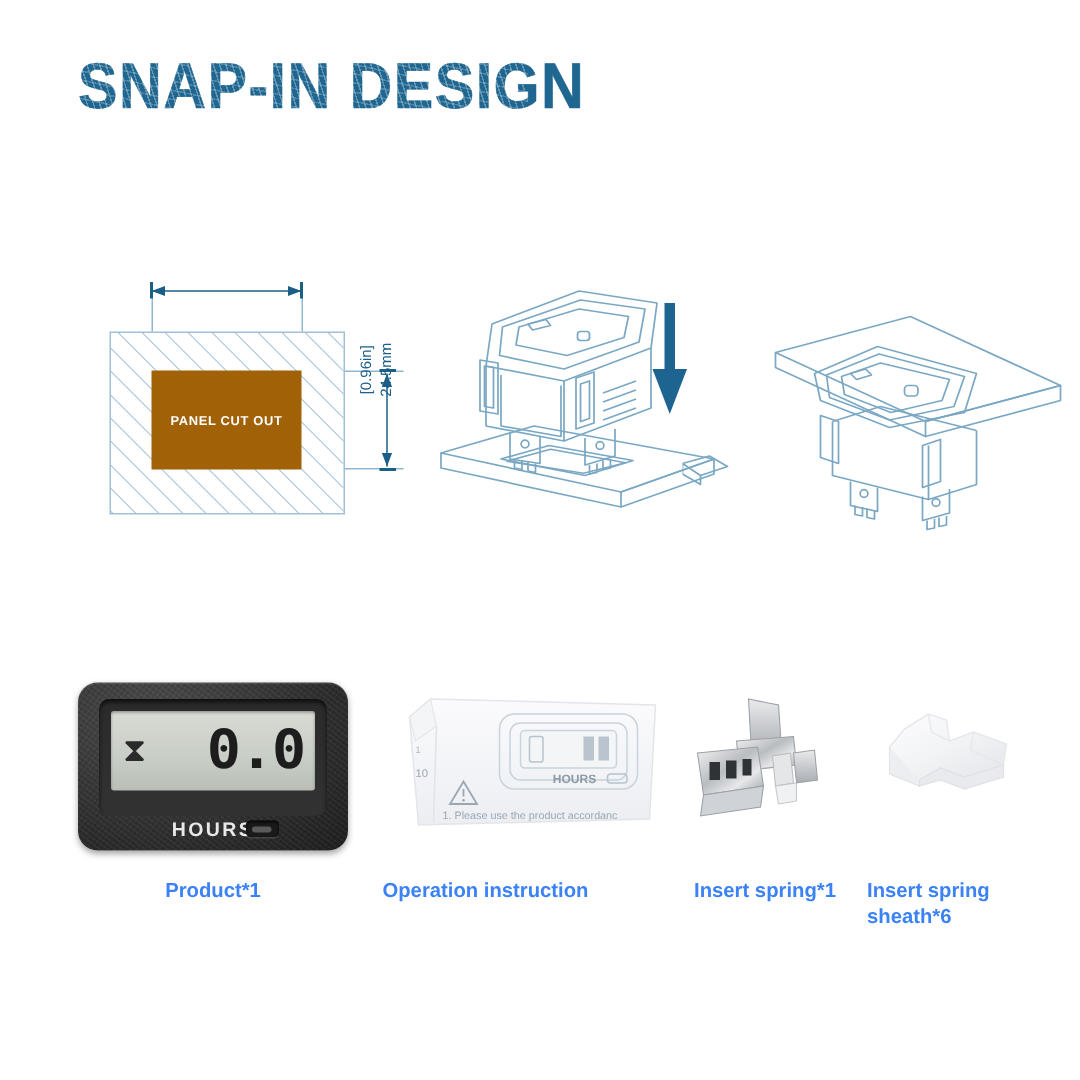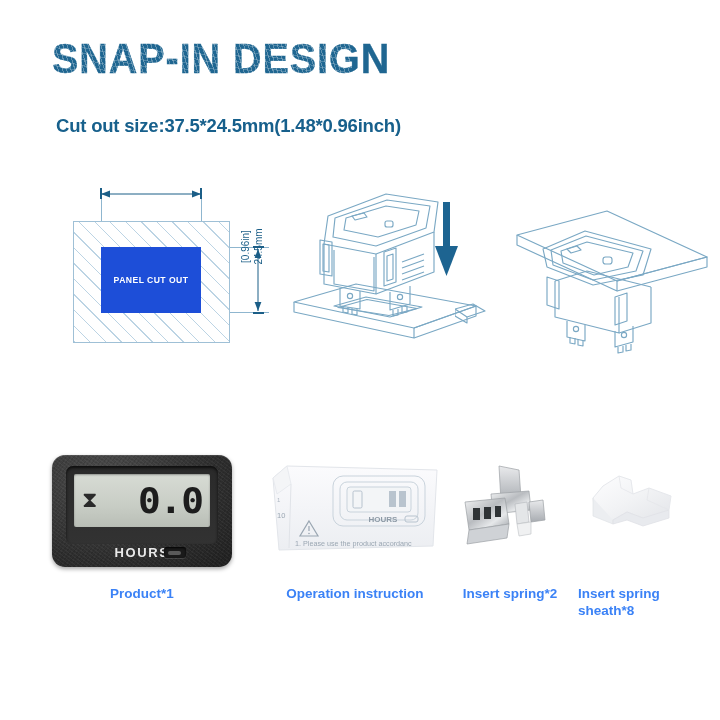--- a/index.html
+++ b/index.html
@@ -40,21 +40,21 @@
   .cutdraw{position:absolute;left:60px;top:160px;width:230px;height:200px;}
   .hatch{
     position:absolute;left:13px;top:61px;width:155px;height:120px;
     border:1px solid #9fc0d6;
     background-color:#ffffff;
     background-image:repeating-linear-gradient(45deg,
         #bcd4e4 0 1px, rgba(255,255,255,0) 1px 11px);
   }
   .cutrect{
     position:absolute;left:41px;top:87px;width:100px;height:66px;
-    background:#1d4ed8;
+    background:#a16207;
     display:flex;align-items:center;justify-content:center;
   }
   .cutrect span{
     color:#ffffff;font-size:8.6px;font-weight:bold;letter-spacing:.45px;
     white-space:nowrap;
   }
   .dimtxt{
     position:absolute;color:#1b5e87;font-size:10px;line-height:12.5px;
     text-align:center;white-space:nowrap;
   }
@@ -149,21 +149,20 @@
 </style>
 </head>
 <body>
 
 <div class="page">
 
   <div class="title-wrap">
     <div class="title">SNAP-IN DESIGN</div>
     <div class="title-tex"></div>
   </div>
-  <div class="subtitle">Cut out size:37.5*24.5mm(1.48*0.96inch)</div>
 
   <div class="cutdraw">
     <div class="ext ext-v1"></div>
     <div class="ext ext-v2"></div>
     <div class="ext ext-h1"></div>
     <div class="ext ext-h2"></div>
 
 
     <svg class="lineart" style="left:26px;top:27px;width:130px;height:14px;" viewBox="0 0 130 14">
       <line x1="15" y1="7" x2="115" y2="7" stroke="#1b5e87" stroke-width="1"></line>
@@ -316,21 +315,21 @@
         <rect x="140" y="58" width="13" height="6" rx="2" fill="none" stroke="#b7c3ce"></rect>
         <g fill="none" stroke="#9aa6b2" stroke-width="1.2">
           <polygon points="44,63 53,78 35,78"></polygon>
         </g>
         <line x1="44" y1="68" x2="44" y2="73" stroke="#9aa6b2" stroke-width="1.2"></line>
         <circle cx="44" cy="75.5" r=".8" fill="#9aa6b2"></circle>
         <text x="30" y="88" font-family="Liberation Sans, sans-serif" font-size="7.2" fill="#9ba7b3">1. Please use the product accordanc</text>
         <text x="12" y="44" font-family="Liberation Sans, sans-serif" font-size="6" fill="#aeb8c2">1</text>
         <text x="12" y="60" font-family="Liberation Sans, sans-serif" font-size="7.5" fill="#9ba7b3">10</text>
       </svg>
-      <div class="cap" style="left:255px;top:145px;width:200px;text-align:center;">Operation instruction</div>
+      <div class="cap" style="left:255px;top:145px;width:200px;text-align:left;">Operation instruction</div>
     </div>
 
     <div class="item">
       <svg class="spring" viewBox="0 0 110 105">
         <defs>
           <linearGradient id="metalA" x1="0" y1="0" x2="1" y2="1">
             <stop offset="0" stop-color="#f2f3f4"></stop>
               <stop offset=".45" stop-color="#b9bcc0"></stop>
             <stop offset=".7" stop-color="#e6e8ea"></stop>
               <stop offset="1" stop-color="#9fa3a8"></stop>
@@ -344,35 +343,35 @@
         <polygon points="36,36 74,33 76,52 38,56" fill="url(#metalA)" stroke="#9ca0a5" stroke-width=".7"></polygon>
         <polygon points="10,44 50,40 54,66 14,72" fill="url(#metalA)" stroke="#9ca0a5" stroke-width=".7"></polygon>
         <polygon points="14,72 54,66 52,80 12,86" fill="#cfd2d6" stroke="#9ca0a5" stroke-width=".7"></polygon>
         <rect x="18" y="50" width="7" height="12" fill="#2f3336"></rect>
         <rect x="29" y="49" width="7" height="12" fill="#2f3336"></rect>
         <rect x="40" y="48" width="6" height="11" fill="#2f3336"></rect>
         <polygon points="60,46 72,44 74,64 62,66" fill="#e4e6e8" stroke="#b2b6ba" stroke-width=".6"></polygon>
         <polygon points="74,44 88,42 90,62 76,64" fill="url(#metalB)" stroke="#9ca0a5" stroke-width=".7"></polygon>
         <polygon points="62,66 76,64 76,76 64,78" fill="#f0f1f2" stroke="#bdc1c5" stroke-width=".6"></polygon>
       </svg>
-      <div class="cap" style="left:440px;top:145px;width:140px;text-align:center;">Insert spring*2</div>
+      <div class="cap" style="left:440px;top:145px;width:140px;text-align:center;">Insert spring*1</div>
     </div>
 
     <div class="item">
       <svg class="sheath" viewBox="0 0 120 105">
         <defs>
           <linearGradient id="plasticG" x1="0" y1="0" x2="1" y2="1">
             <stop offset="0" stop-color="#fdfdfe"></stop>
               <stop offset=".5" stop-color="#f2f3f5"></stop>
             <stop offset="1" stop-color="#e3e5e9"></stop>
           </linearGradient>
         </defs>
         <path d="M28 28 L44 18 L56 22 L58 36 L74 30 L96 38 L94 52 L68 60 L52 54 L38 62 L20 56 L18 40 Z" fill="url(#plasticG)" stroke="#e6e8ec" stroke-width="1"></path>
         <path d="M18 40 L18 58 L38 66 L38 62" fill="#eceef1" stroke="#e2e4e8" stroke-width=".8"></path>
         <path d="M38 62 L52 54 L68 60 L94 52 L94 60 L68 68 L52 62 L38 66 Z" fill="#e8eaee" stroke="#dfe1e6" stroke-width=".8"></path>
         <path d="M44 18 L46 30 L58 36" fill="none" stroke="#e4e6ea" stroke-width=".8"></path>
         <path d="M74 30 L72 42 L94 52" fill="none" stroke="#e4e6ea" stroke-width=".8"></path>
       </svg>
-      <div class="cap" style="left:578px;top:145px;width:130px;text-align:left;">Insert spring sheath*8</div>
+      <div class="cap" style="left:578px;top:145px;width:130px;text-align:left;">Insert spring sheath*6</div>
     </div>
 
   </div>
 </div>
 
 </body></html>

